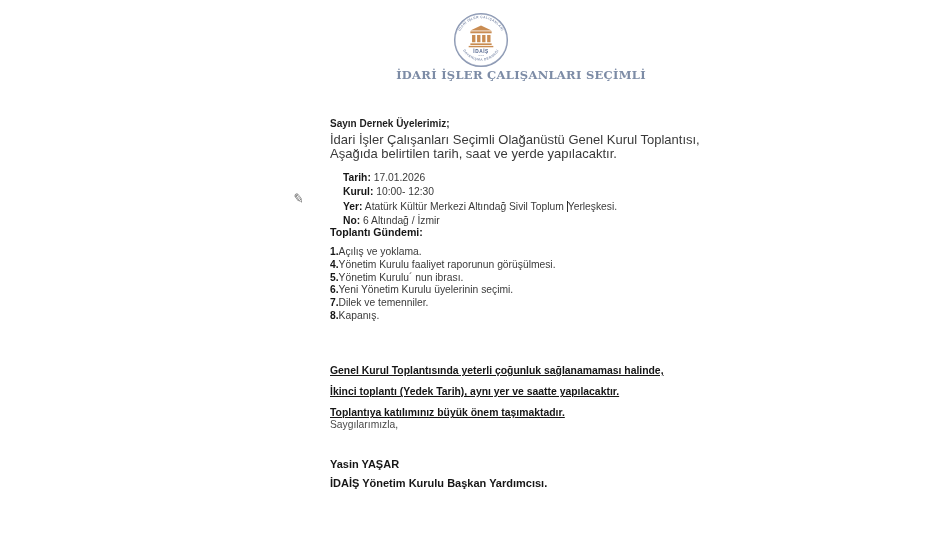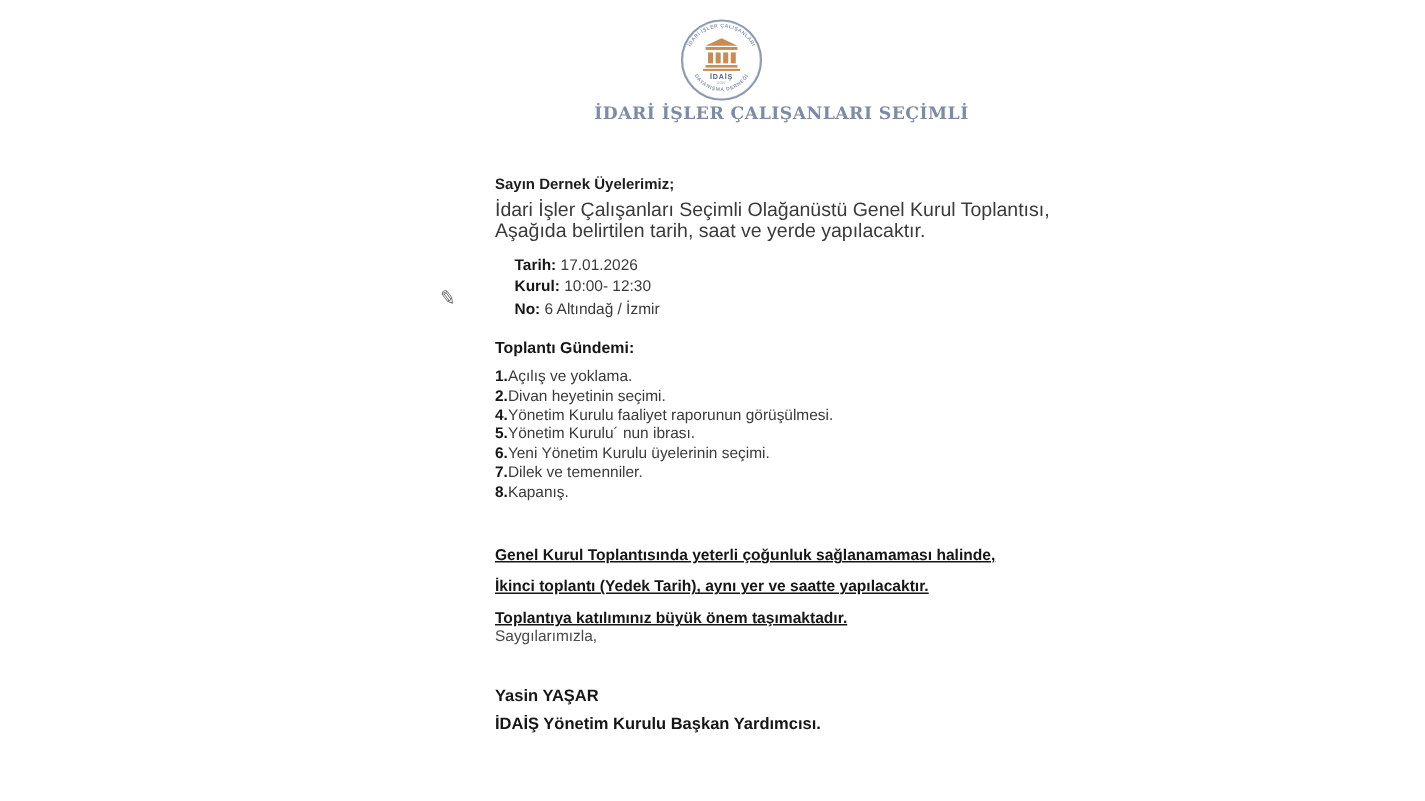--- a/index.html
+++ b/index.html
@@ -109,28 +109,28 @@
   <div class="intro">
     <div>İdari İşler Çalışanları Seçimli Olağanüstü Genel Kurul Toplantısı,</div>
     <div>Aşağıda belirtilen tarih, saat ve yerde yapılacaktır.</div>
   </div>
 
   <div class="pencil-annotation">✎</div>
 
   <div class="details">
     <div><b>Tarih:</b> <span>17.01.2026</span></div>
     <div><b>Kurul:</b> <span>10:00- 12:30</span></div>
+    <div><b>Yer:</b> <span>Atatürk Kültür Merkezi Altındağ Sivil Toplum</span><span class="caret"></span><span>Yerleşkesi.</span></div>
     <div><b>No:</b> <span>6 Altındağ / İzmir</span></div>
   </div>
 
   <div class="agenda-heading">Toplantı Gündemi:</div>
 
   <div class="agenda">
     <div><b>1.</b><span>Açılış ve yoklama.</span></div>
-    <div><b>2.</b><span>Divan heyetinin seçimi.</span></div>
     <div><b>4.</b><span>Yönetim Kurulu faaliyet raporunun görüşülmesi.</span></div>
     <div><b>5.</b><span>Yönetim Kurulu´ nun ibrası.</span></div>
     <div><b>6.</b><span>Yeni Yönetim Kurulu üyelerinin seçimi.</span></div>
     <div><b>7.</b><span>Dilek ve temenniler.</span></div>
     <div><b>8.</b><span>Kapanış.</span></div>
   </div>
 
   <div class="emphasis">
     <div>Genel Kurul Toplantısında yeterli çoğunluk sağlanamaması halinde,</div>
     <div>İkinci toplantı (Yedek Tarih), aynı yer ve saatte yapılacaktır.</div>

